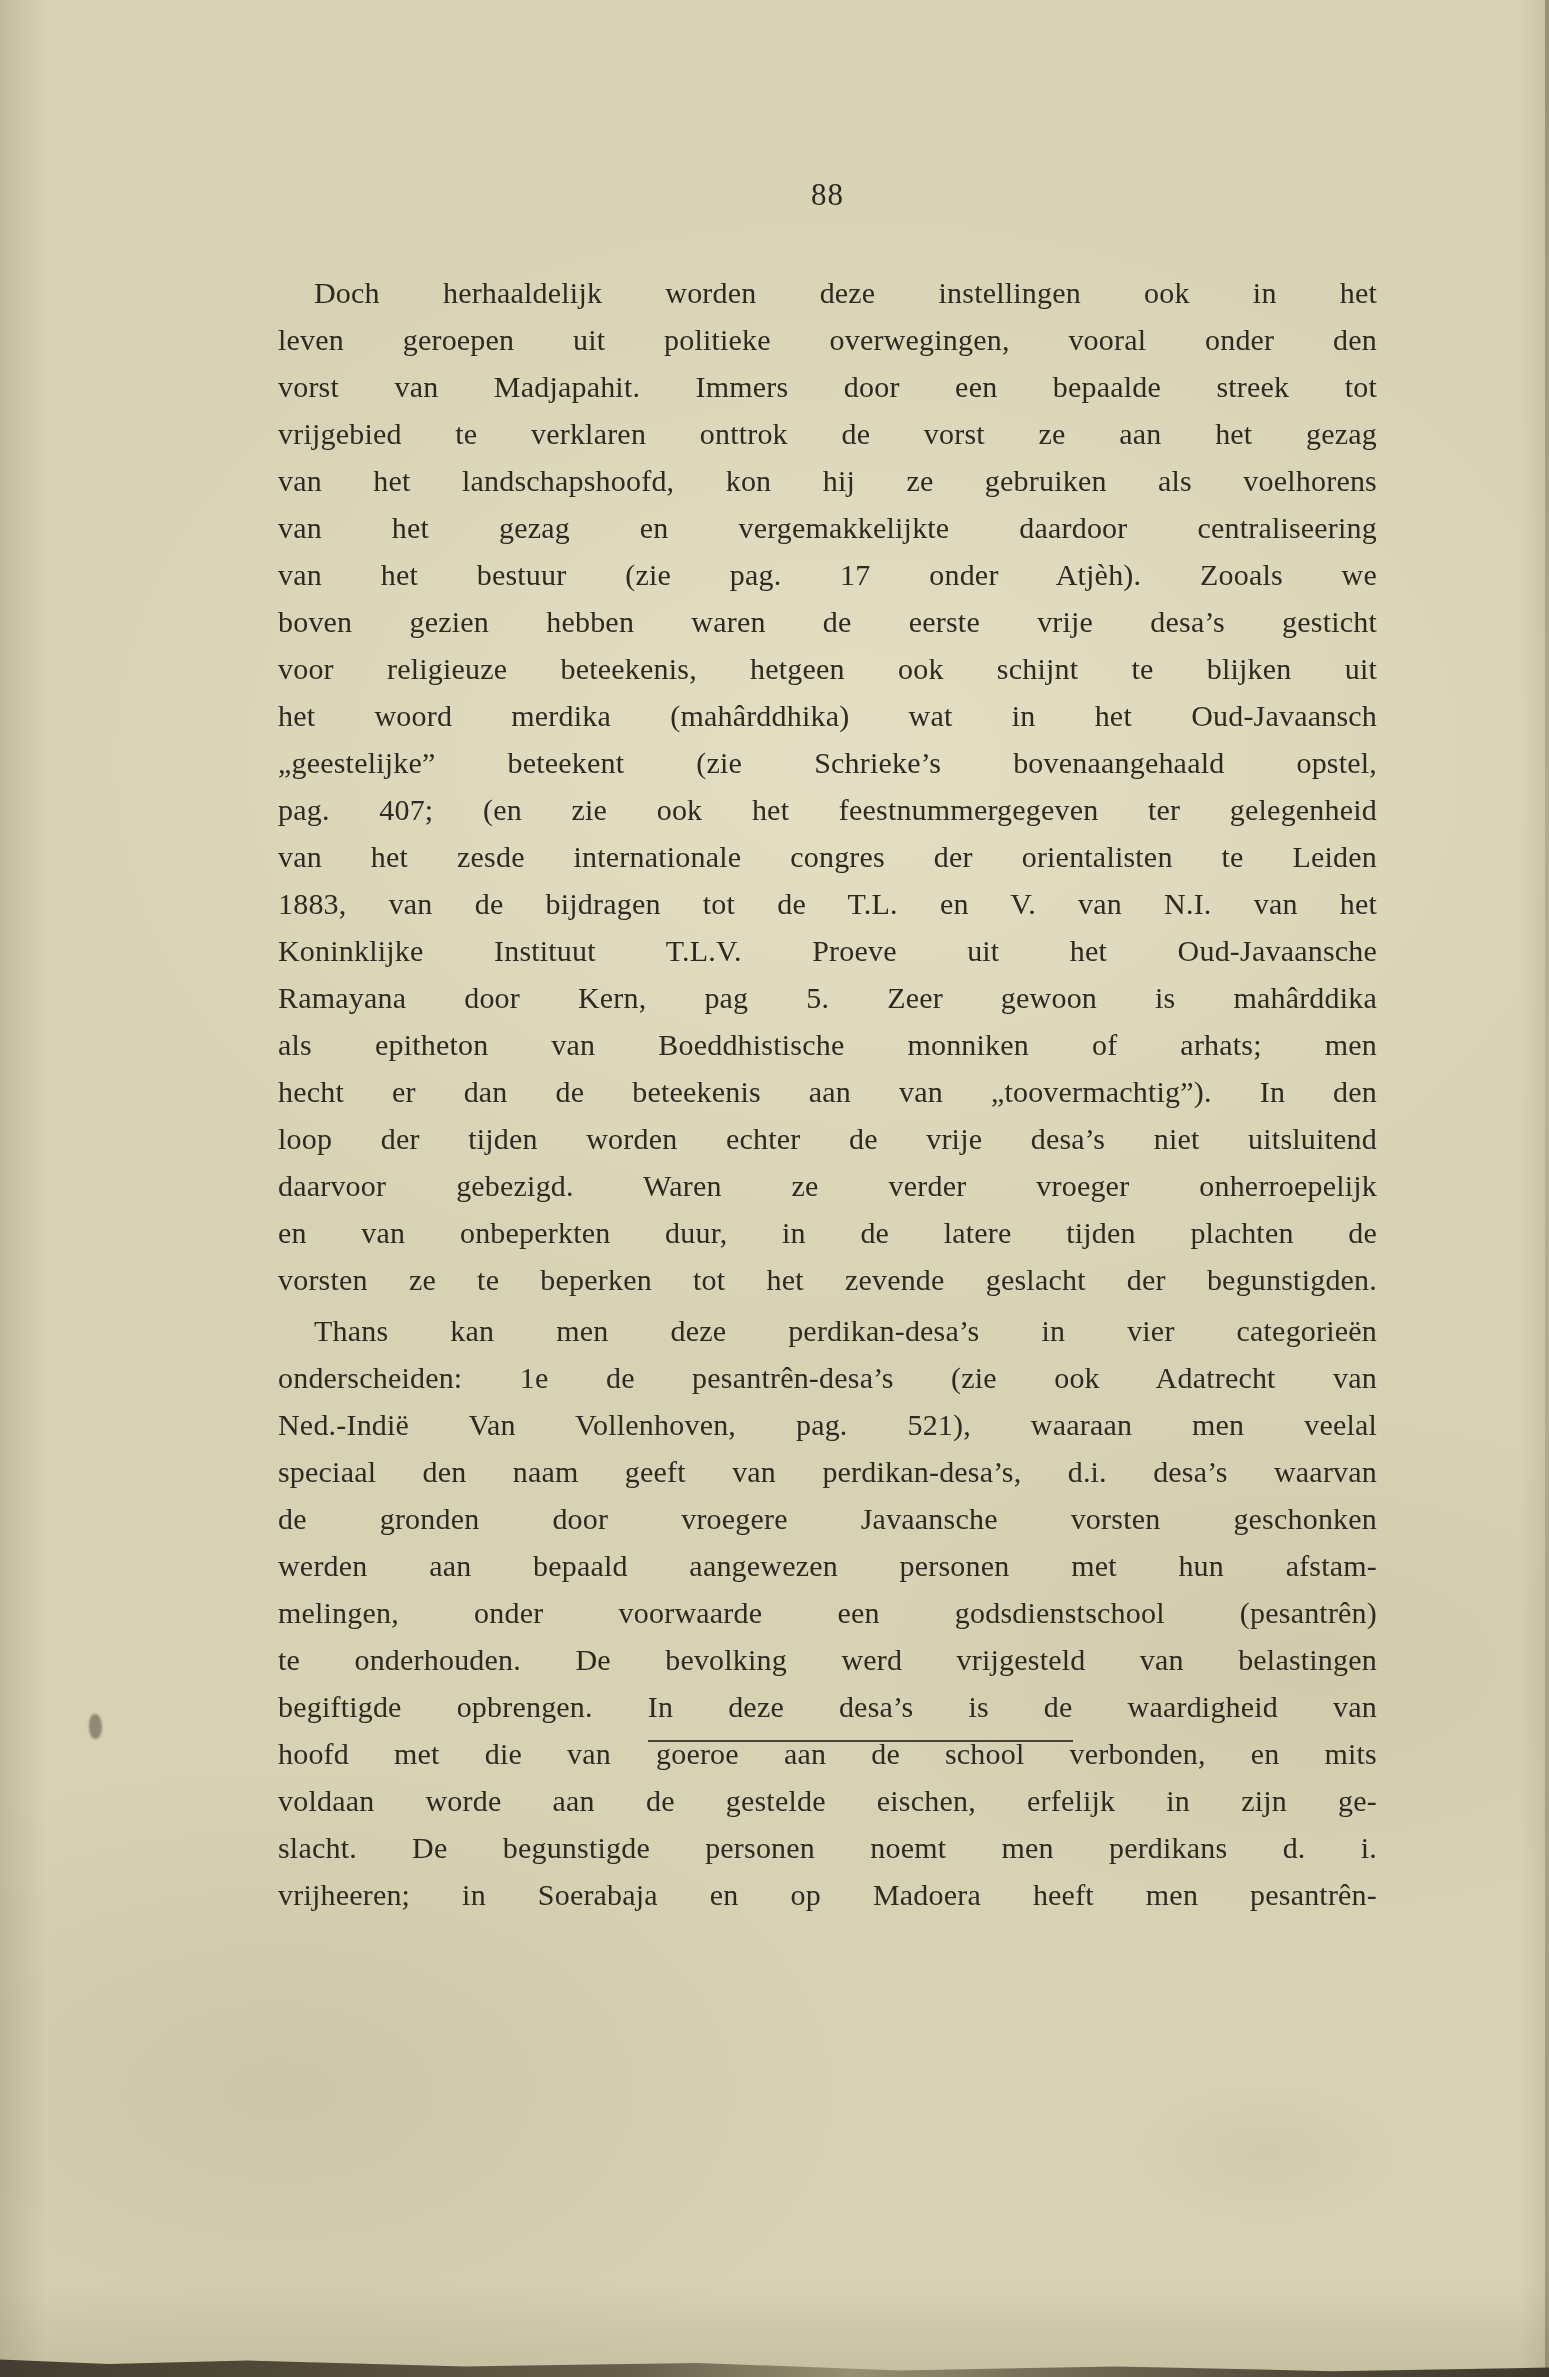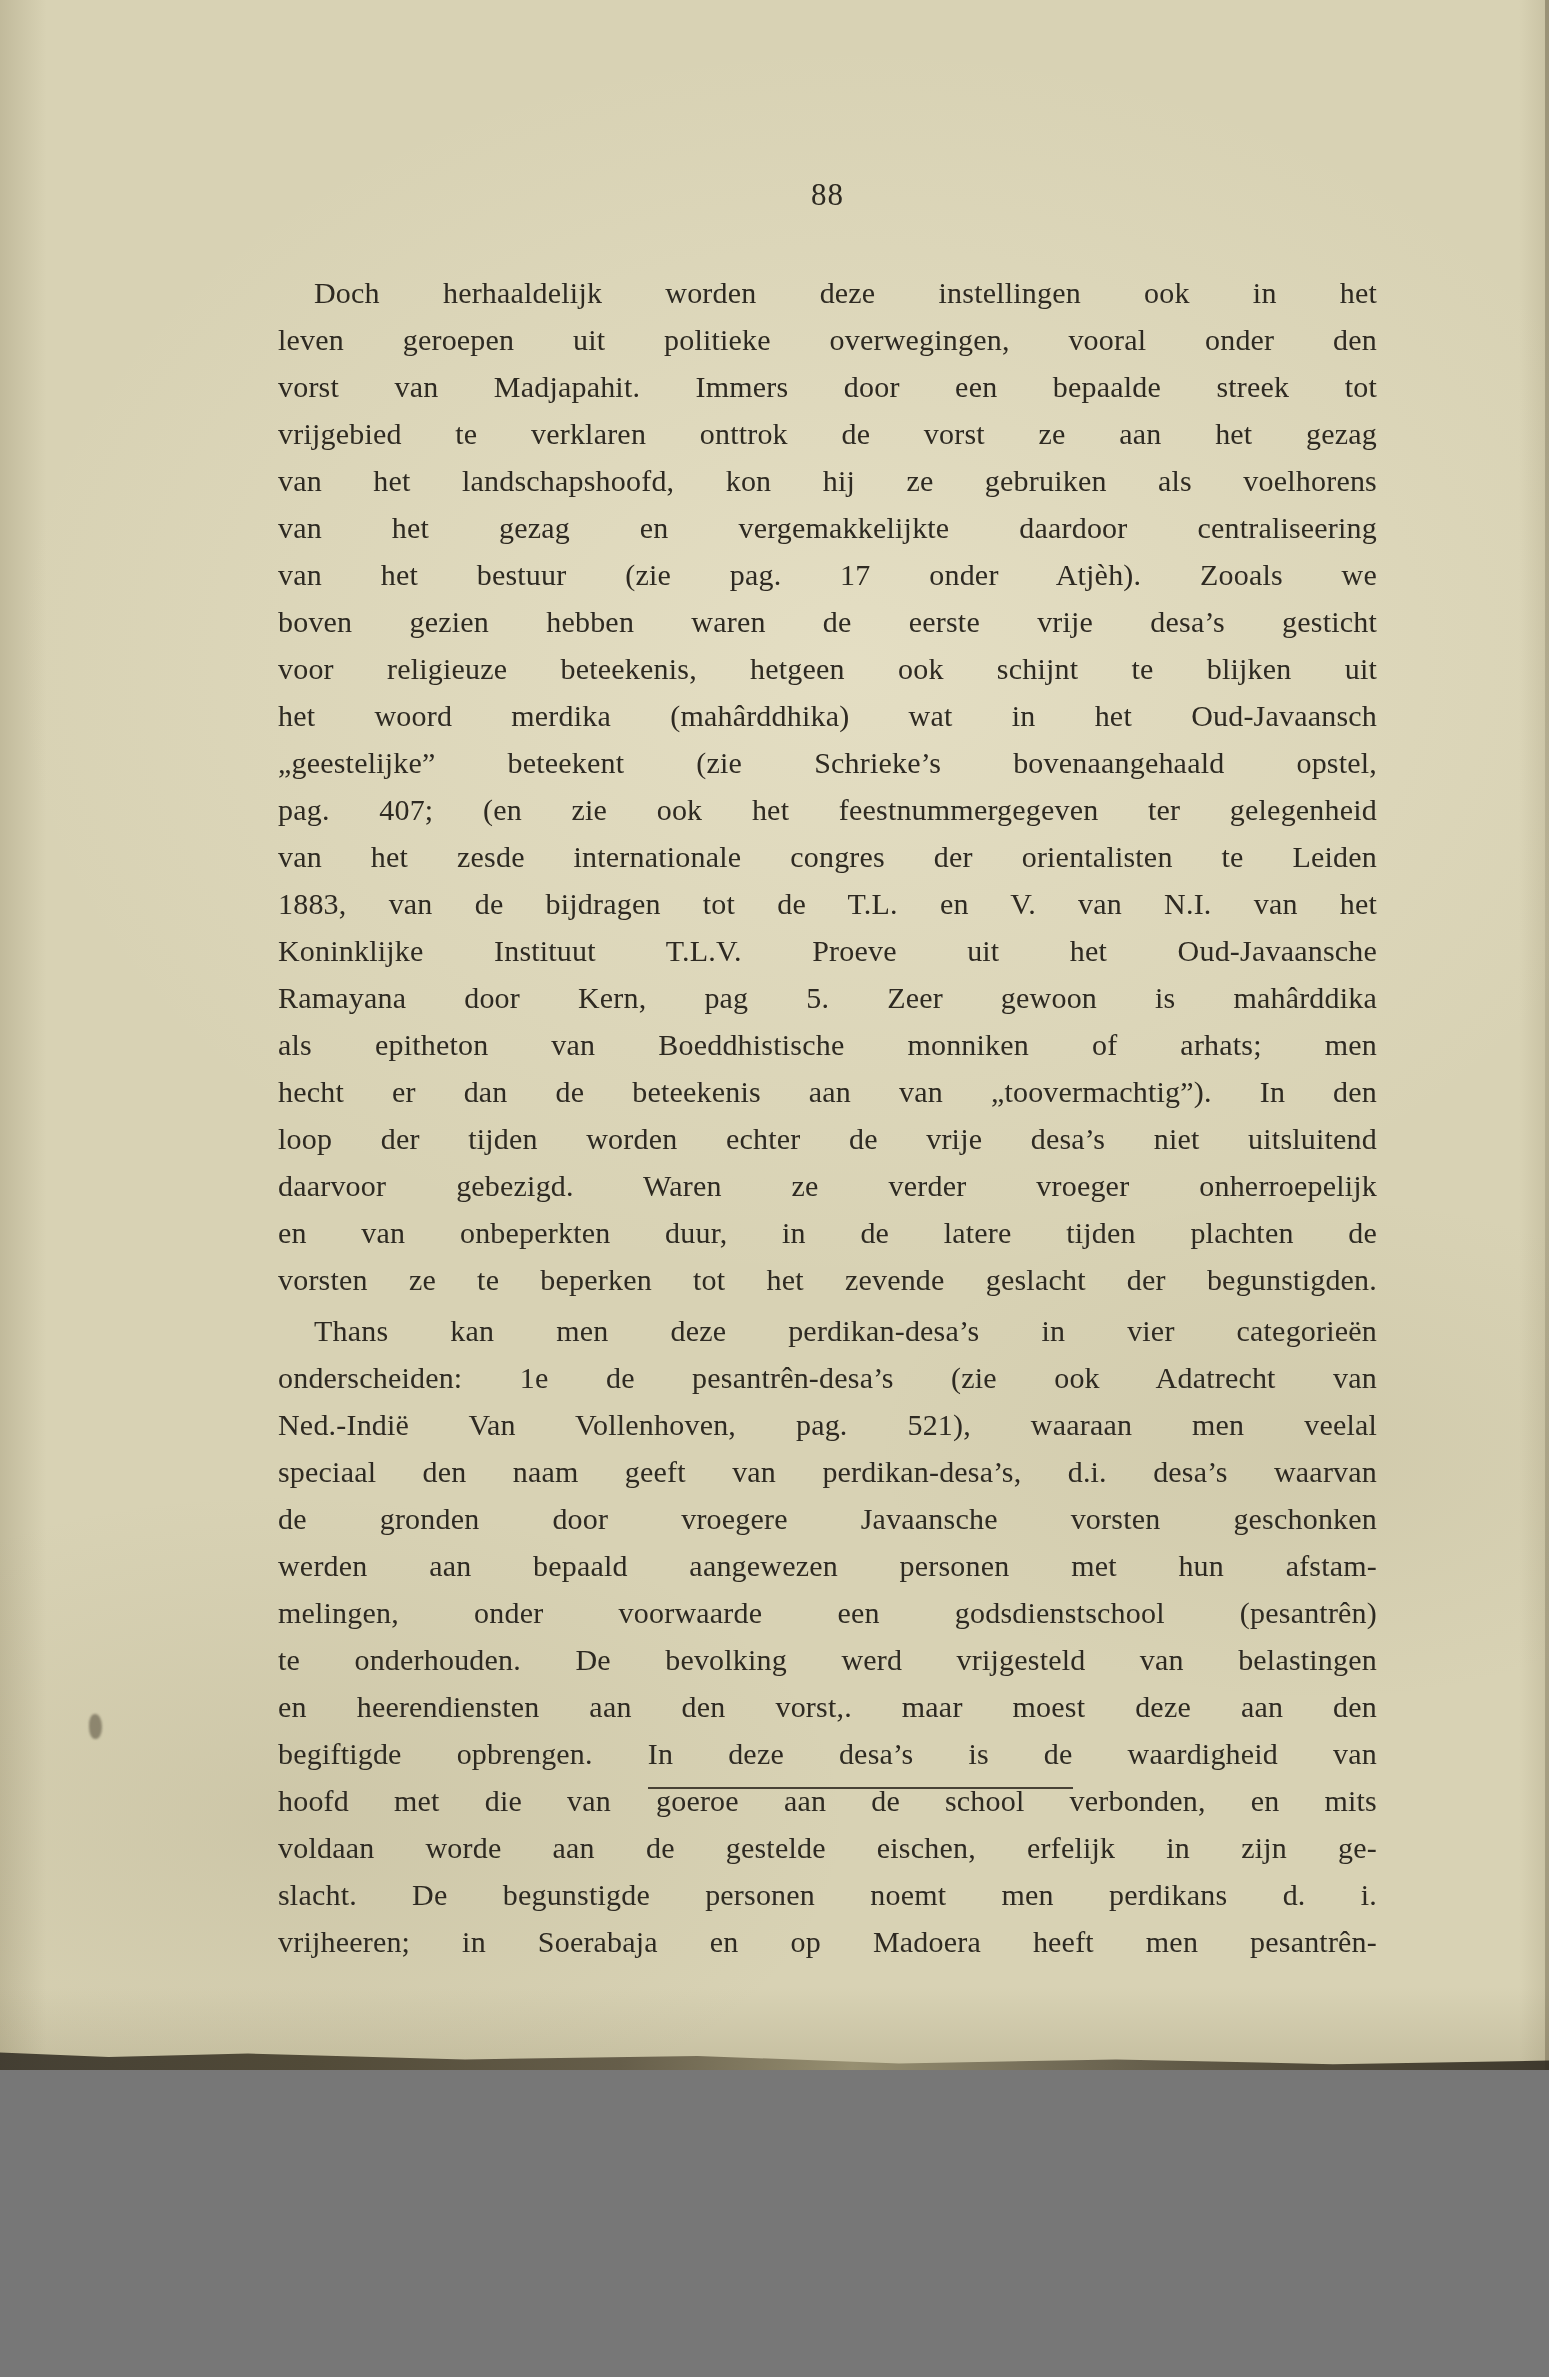--- a/index.html
+++ b/index.html
@@ -1,20 +1,20 @@
 <!DOCTYPE html>
 <html style="font-size:14.5px"><head>
 <meta charset="utf-8">
 <style>
   * { box-sizing: border-box; }
   html, body { margin: 0; padding: 0; background: #777; }
   .page {
     position: relative;
     width: 1550px;
-    height: 2070px;
+    height: 2377px;
     margin: 0 auto;
     overflow: hidden;
     color: #2e2a22;
     font-family: "Liberation Serif", "DejaVu Serif", serif;
     background-color: #d8d2b4;
     background-image:
       linear-gradient(90deg, rgba(140,130,98,0.30) 0%, rgba(140,130,98,0) 3%),
       linear-gradient(270deg, rgba(140,130,98,0.22) 0%, rgba(140,130,98,0) 2%),
       linear-gradient(0deg, rgba(130,120,88,0.22) 0%, rgba(130,120,88,0) 4%),
       radial-gradient(ellipse 1176px 859px at 55% 32%, rgba(238,232,208,0.55), rgba(238,232,208,0) 72%),
@@ -121,21 +121,20 @@
       </div>
     <div class="paragraph">
         <div class="line"><span>Thans kan men deze perdikan-desa’s in vier categorieën</span></div>
         <div class="line"><span>onderscheiden: 1e de pesantrên-desa’s (zie ook Adatrecht van</span></div>
         <div class="line"><span>Ned.-Indië Van Vollenhoven, pag. 521), waaraan men veelal</span></div>
         <div class="line"><span>speciaal den naam geeft van perdikan-desa’s, d.i. desa’s waarvan</span></div>
         <div class="line"><span>de gronden door vroegere Javaansche vorsten geschonken</span></div>
         <div class="line"><span>werden aan bepaald aangewezen personen met hun afstam-</span></div>
         <div class="line"><span>melingen, onder voorwaarde een godsdienstschool (pesantrên)</span></div>
         <div class="line"><span>te onderhouden. De bevolking werd vrijgesteld van belastingen</span></div>
-        <div class="line"><span>en heerendiensten aan den vorst,. maar moest deze aan den</span></div>
         <div class="line"><span>begiftigde opbrengen. </span><span class="underlined">In deze desa’s is de</span><span> waardigheid van</span></div>
         <div class="line"><span>hoofd met die van goeroe aan de school verbonden, en mits</span></div>
         <div class="line"><span>voldaan worde aan de gestelde eischen, erfelijk in zijn ge-</span></div>
         <div class="line"><span>slacht. De begunstigde personen noemt men perdikans d. i.</span></div>
         <div class="line"><span>vrijheeren; in Soerabaja en op Madoera heeft men pesantrên-</span></div>
       </div>
   </div>
 
   <div class="smudge"></div>
   <div class="stain-a"></div>

